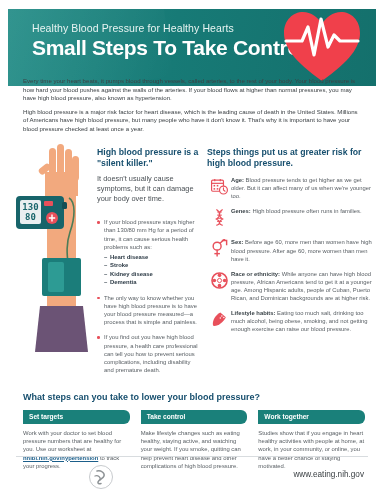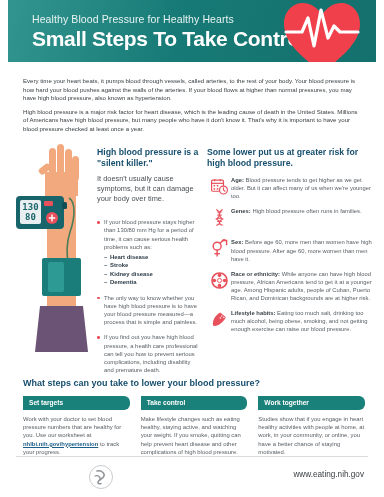--- a/index.html
+++ b/index.html
@@ -6,21 +6,21 @@
   html, body {
     width: 384px; height: 497px;
     background: #ffffff;
     font-family: "Liberation Sans", sans-serif;
     overflow: hidden;
   }
   .page { position: relative; width: 384px; height: 497px; background: #fff; }
 
   
   .header {
-    position: absolute; left: 8px; top: 0; width: 368px; height: 62px;
+    position: absolute; left: 8px; top: 9px; width: 368px; height: 77px;
     background: linear-gradient(100deg, #1e8a84 0%, #177a76 45%, #14706c 100%);
     overflow: hidden;
   }
   .header-sheen {
     position: absolute; left: -20px; top: -10px; width: 180px; height: 90px;
     background: linear-gradient(120deg, rgba(255,255,255,0.10), rgba(255,255,255,0));
     transform: rotate(-8deg);
   }
   .header-kicker {
     position: absolute; left: 24px; top: 13px;
@@ -75,21 +75,21 @@
   }
   .risk-row { display: flex; align-items: flex-start; margin-bottom: 7px; }
   .risk-ico {
     flex: 0 0 24px; width: 24px; height: 24px;
     display: flex; align-items: flex-start; justify-content: center; padding-top: 1px;
   }
   .risk-txt { flex: 1; color: #5a6065; font-size: 5.85px; line-height: 8.1px; }
   .risk-txt b { color: #3a4348; font-weight: bold; }
 
   
-  .steps-wrap { position: absolute; left: 23px; top: 378px; width: 342px; }
+  .steps-wrap { position: absolute; left: 23px; top: 392px; width: 342px; }
   .steps-title { color: #174f6e; font-size: 9px; font-weight: bold; margin-bottom: 8px; }
   .steps-cols { display: flex; gap: 11px; }
   .step-col { width: 107px; }
   .step-banner {
     background: #1a807a; color: #fff; font-size: 6.6px; font-weight: bold;
     padding: 3px 6px 3.5px 6px; border-radius: 0 6px 6px 0; margin-bottom: 5px;
     width: 100%;
   }
   .step-body { color: #5a6065; font-size: 5.9px; line-height: 8.4px; }
   .step-body a { color: #1b5e8a; font-weight: bold; text-decoration: underline; }
@@ -191,21 +191,21 @@
         <div class="bullet">
           <p>The only way to know whether you have high blood pressure is to have your blood pressure measured—a process that is simple and painless.</p>
         </div>
         <div class="bullet">
           <p>If you find out you have high blood pressure, a health care professional can tell you how to prevent serious complications, including disability and premature death.</p>
         </div>
       </div>
   </div>
 
   <div class="col-right">
-    <h2>Some lower put us at greater risk for high blood pressure.</h2>
+    <h2>Steps things put us at greater risk for high blood pressure.</h2>
     <div id="risk-rows">
         <div class="risk-row">
           <div class="risk-ico">
             <svg viewBox="0 0 24 24" width="19" height="19">
               <rect x="2" y="4" width="15" height="14" rx="1.5" fill="none" stroke="#e8505b" stroke-width="1.5"></rect>
               <line x1="2" y1="8" x2="17" y2="8" stroke="#e8505b" stroke-width="1.5"></line>
               <line x1="6" y1="2.5" x2="6" y2="5.5" stroke="#e8505b" stroke-width="1.5"></line>
               <line x1="13" y1="2.5" x2="13" y2="5.5" stroke="#e8505b" stroke-width="1.5"></line>
               <rect x="4.5" y="10" width="2" height="2" fill="#e8505b"></rect>
               <rect x="8.5" y="10" width="2" height="2" fill="#e8505b"></rect>

